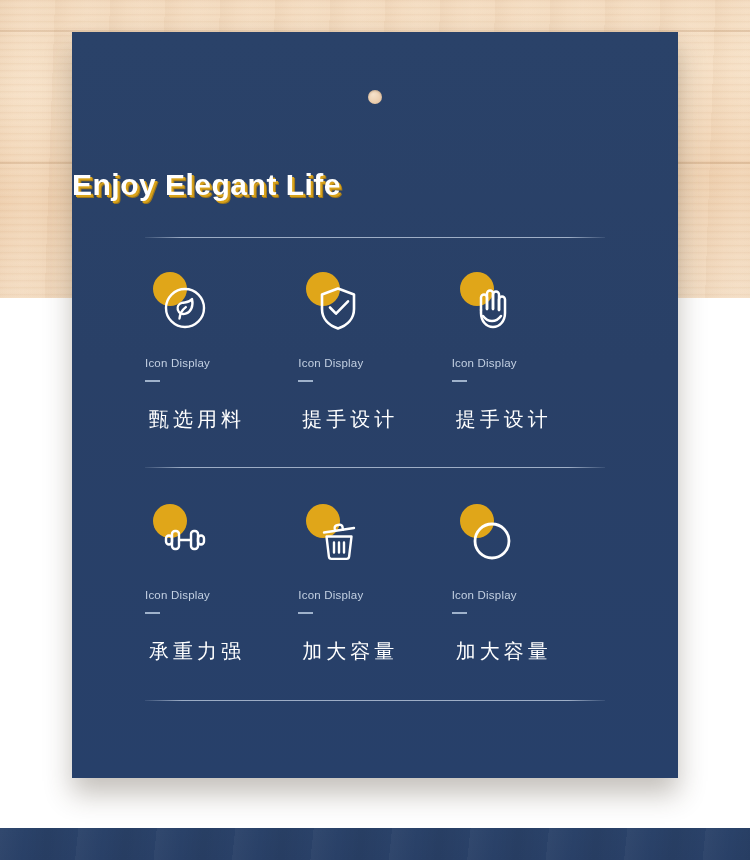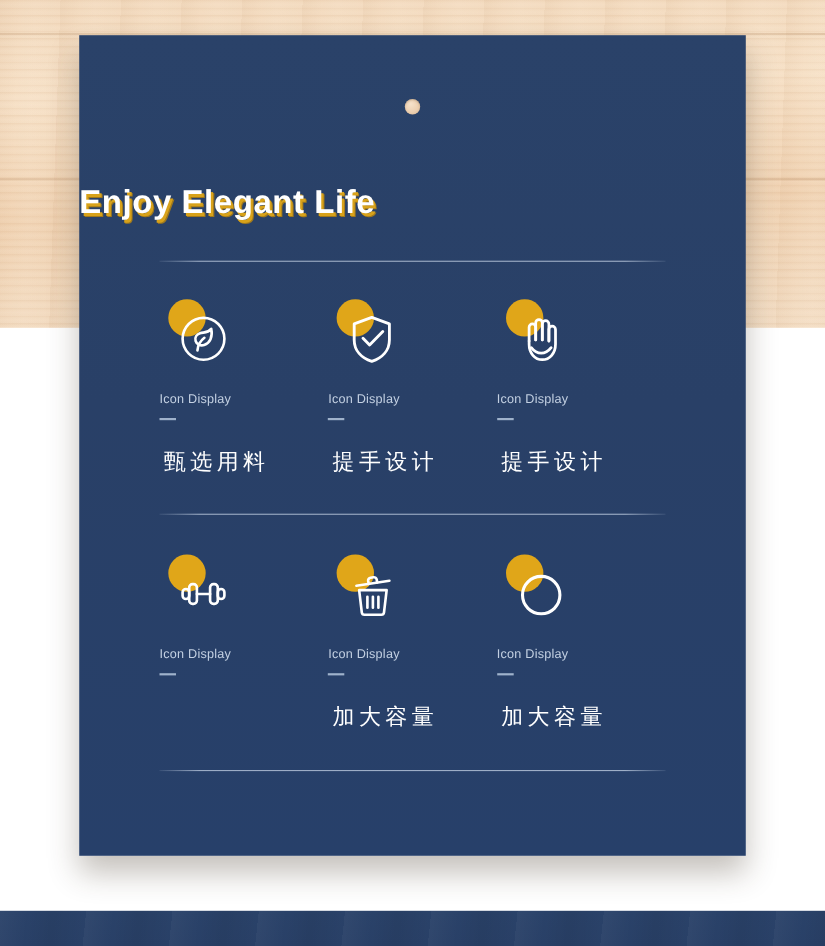--- a/index.html
+++ b/index.html
@@ -287,20 +287,21 @@
               <rect x="13" y="19" width="7" height="18" rx="3"></rect>
               <rect x="32" y="19" width="7" height="18" rx="3"></rect>
               <rect x="7" y="23.5" width="6" height="9" rx="3"></rect>
               <rect x="39" y="23.5" width="6" height="9" rx="3"></rect>
               <path d="M20 28h12"></path>
             </svg>
           </div>
         </div>
         <div class="icon-caption">Icon Display</div>
         <div class="dash"></div>
+        <div class="cn-label">承重力强</div>
       </div>
 
       <div class="cell">
         <div class="icon-box">
           <div class="gold-dot"></div>
           <div class="glyph">
             <svg viewBox="0 0 52 56" fill="none" stroke="#ffffff" stroke-width="2.4" stroke-linecap="round" stroke-linejoin="round">
               <path d="M12 20.5l30-4.5"></path>
               <path d="M23.2 18.8l-.5-2.6a2.6 2.6 0 012.2-3l2.6-.4a2.6 2.6 0 013 2.2l.4 2.6"></path>
               <path d="M14.5 24.5h25l-2.4 20.2a2.5 2.5 0 01-2.5 2.2H19.4a2.5 2.5 0 01-2.5-2.2L14.5 24.5z"></path>

